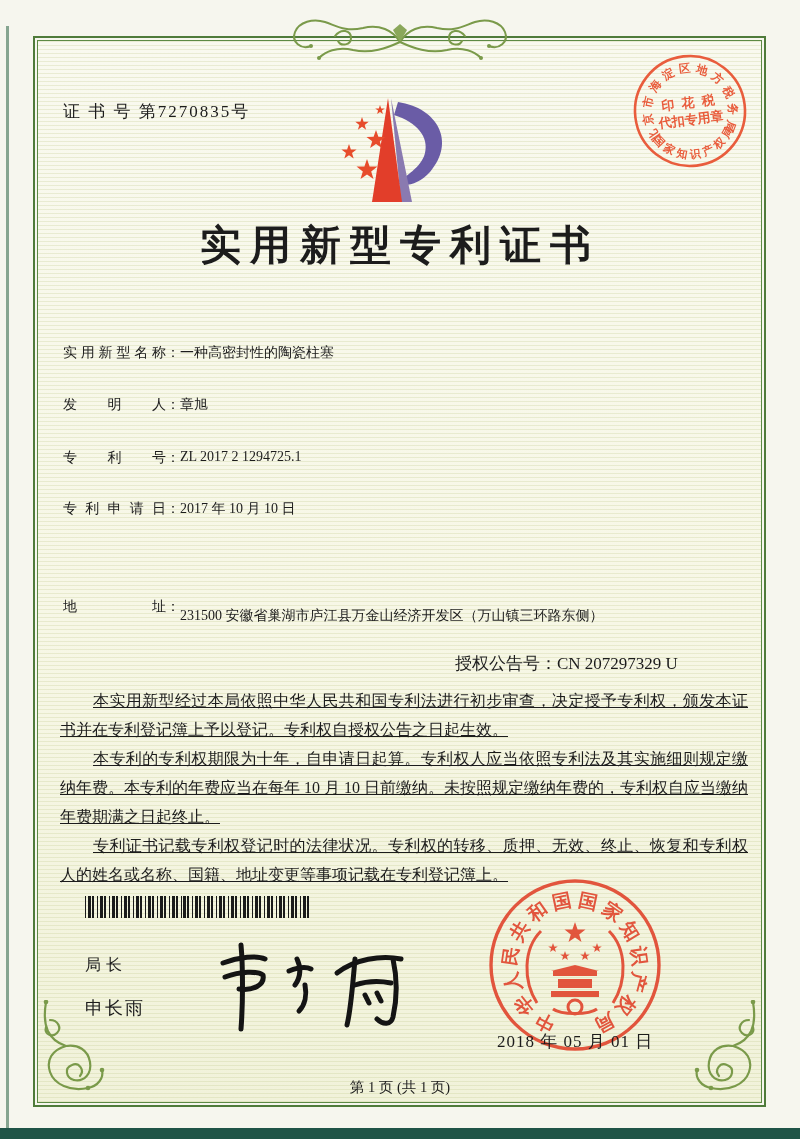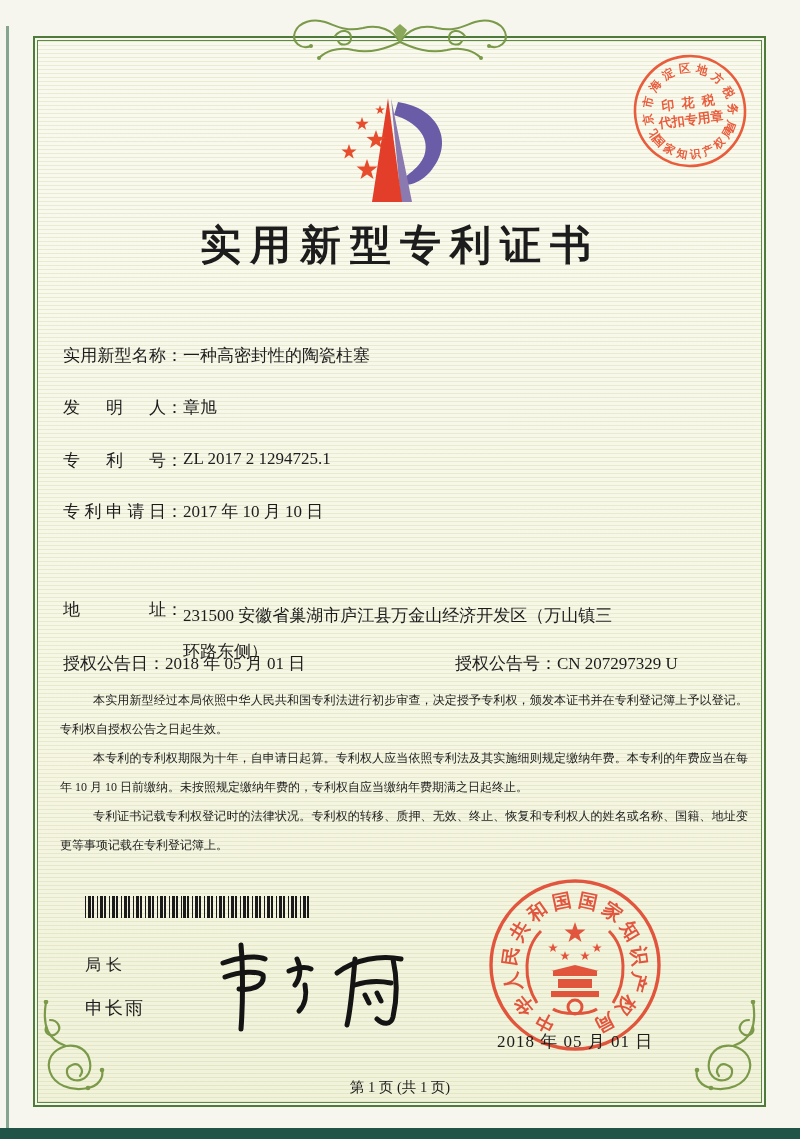--- a/index.html
+++ b/index.html
@@ -22,28 +22,28 @@
   }
   .ornament-top{position:absolute;left:275px;top:12px;z-index:2;}
   .flourish{position:absolute;z-index:2;}
   .fl-bl{left:38px;top:1000px;}
   .fl-br{right:39px;top:1000px;transform:scaleX(-1);}
   
   .cert-no{position:absolute;left:63px;top:100px;font-size:17px;letter-spacing:2px;z-index:3;}
   .logo{position:absolute;left:322px;top:96px;z-index:3;}
   .tax-stamp{position:absolute;left:623px;top:44px;z-index:5;opacity:.92;transform:rotate(-7deg);}
   .title{position:absolute;left:0;right:0;top:218px;text-align:center;font-size:41px;font-weight:bold;letter-spacing:9px;z-index:3;}
-  .field{position:absolute;left:63px;font-size:17px;z-index:3;white-space:nowrap;}
+  .field{position:absolute;left:63px;font-size:14px;z-index:3;white-space:nowrap;}
   .flabel{display:inline-block;width:103px;text-align:justify;text-align-last:justify;vertical-align:top;}
   .fval{vertical-align:top;}
   .field.addr{white-space:normal;}
   .addr .fval{display:inline-block;width:445px;line-height:36px;}
   .grant-left{position:absolute;left:63px;top:652px;font-size:17px;z-index:3;white-space:nowrap;}
   .grant-right{position:absolute;left:455px;top:652px;font-size:17px;z-index:3;white-space:nowrap;}
-  .paras{position:absolute;left:60px;top:686px;width:688px;font-size:12px;line-height:29px;text-align:justify;z-index:3;}
+  .paras{position:absolute;left:60px;top:686px;width:688px;font-size:16px;line-height:29px;text-align:justify;z-index:3;text-decoration:underline;}
   .paras p{margin:0;text-indent:33px;}
   .barcode{position:absolute;left:85px;top:896px;width:224px;height:22px;display:flex;align-items:stretch;z-index:3;}
   .barcode span{display:block;height:100%;}
   .sig-title{position:absolute;left:85px;top:955px;font-size:16px;letter-spacing:5px;z-index:3;}
   .sig-name{position:absolute;left:85px;top:996px;font-size:18px;letter-spacing:2px;z-index:3;}
   .signature{position:absolute;left:205px;top:933px;z-index:4;}
   .seal{position:absolute;left:465px;top:855px;z-index:4;opacity:.88;}
   .seal-date{position:absolute;left:497px;top:1030px;font-size:17px;letter-spacing:1px;z-index:5;}
   .footer{position:absolute;left:0;right:0;top:1078px;text-align:center;font-size:14.5px;z-index:3;}
   svg text{font-family:"Liberation Serif","DejaVu Serif",serif;}
@@ -100,20 +100,21 @@
       <path d="M12,20 c8,0 12,8 7,13 c-5,5 -13,1 -11,-6"></path>
       <path d="M50,88 c10,-2 16,-10 14,-18"></path>
     </g>
     <g fill="#7a9a4a">
       <circle cx="8" cy="2" r="2.3"></circle>
         <circle cx="64" cy="70" r="2.3"></circle>
         <circle cx="50" cy="88" r="2.3"></circle>
     </g>
   </svg>
 
+  <div class="cert-no">证 书 号 第7270835号</div>
 
   <svg class="logo" width="156" height="112" viewBox="0 0 156 112">
     <path d="M76,6 C116,12 134,46 108,76 C98,87 85,91 77,88 C82,79 99,73 103,57 C107,41 95,26 72,19 Z" fill="#6a5ca6"></path>
     <polygon points="69,2 90,106 79,106" fill="#8a7ab0"></polygon>
     <polygon points="66,2 80,106 50,106" fill="#e23e2a"></polygon>
     <g id="logo-stars" fill="#e74c2c">
         <polygon points="58.0,9.0 59.2,12.4 62.8,12.5 59.9,14.6 60.9,18.0 58.0,16.0 55.1,18.0 56.1,14.6 53.2,12.5 56.8,12.4"></polygon>
         <polygon points="40.0,21.0 41.6,25.7 46.7,25.8 42.7,28.9 44.1,33.7 40.0,30.8 35.9,33.7 37.3,28.9 33.3,25.8 38.4,25.7"></polygon>
         <polygon points="54.0,34.0 56.4,40.8 63.5,40.9 57.8,45.2 59.9,52.1 54.0,48.0 48.1,52.1 50.2,45.2 44.5,40.9 51.6,40.8"></polygon>
         <polygon points="27.0,48.0 28.9,53.4 34.6,53.5 30.0,57.0 31.7,62.5 27.0,59.2 22.3,62.5 24.0,57.0 19.4,53.5 25.1,53.4"></polygon>
@@ -159,23 +160,20 @@
   </div>
   <div class="field" style="top:449px">
     <span class="flabel">专利号</span><span>：</span><span class="fval">ZL 2017 2 1294725.1</span>
   </div>
   <div class="field" style="top:500px">
     <span class="flabel">专利申请日</span><span>：</span><span class="fval">2017 年 10 月 10 日</span>
   </div>
   <div class="field addr" style="top:598px">
     <span class="flabel">地址</span><span>：</span><span class="fval">231500 安徽省巢湖市庐江县万金山经济开发区（万山镇三环路东侧）</span>
   </div>
-  <div class="grant-left">
-    <span>授权公告日</span><span>：</span><span>2018 年 05 月 01 日</span>
-  </div>
   <div class="grant-right">
     <span>授权公告号</span><span>：</span><span>CN 207297329 U</span>
   </div>
 
   <div class="paras">
     <p>本实用新型经过本局依照中华人民共和国专利法进行初步审查，决定授予专利权，颁发本证书并在专利登记簿上予以登记。专利权自授权公告之日起生效。</p>
     <p>本专利的专利权期限为十年，自申请日起算。专利权人应当依照专利法及其实施细则规定缴纳年费。本专利的年费应当在每年 10 月 10 日前缴纳。未按照规定缴纳年费的，专利权自应当缴纳年费期满之日起终止。</p>
     <p>专利证书记载专利权登记时的法律状况。专利权的转移、质押、无效、终止、恢复和专利权人的姓名或名称、国籍、地址变更等事项记载在专利登记簿上。</p>
   </div>
 

